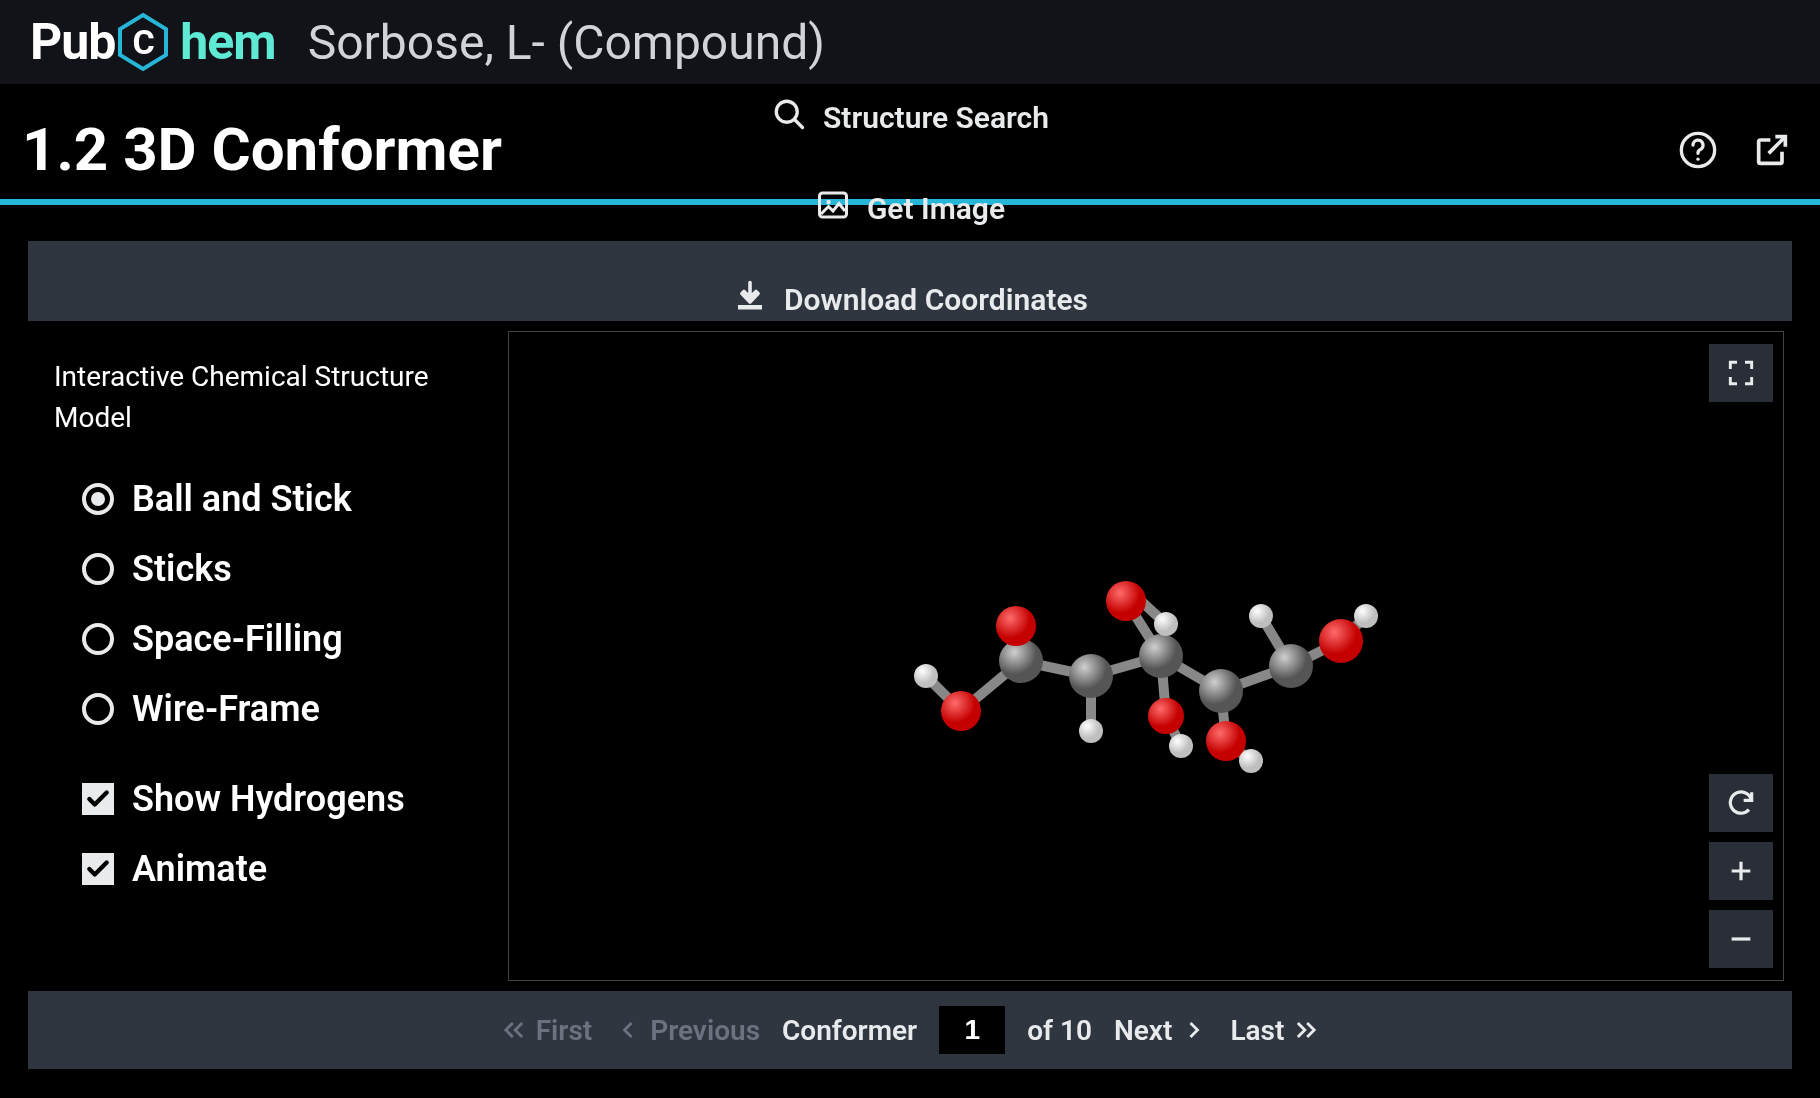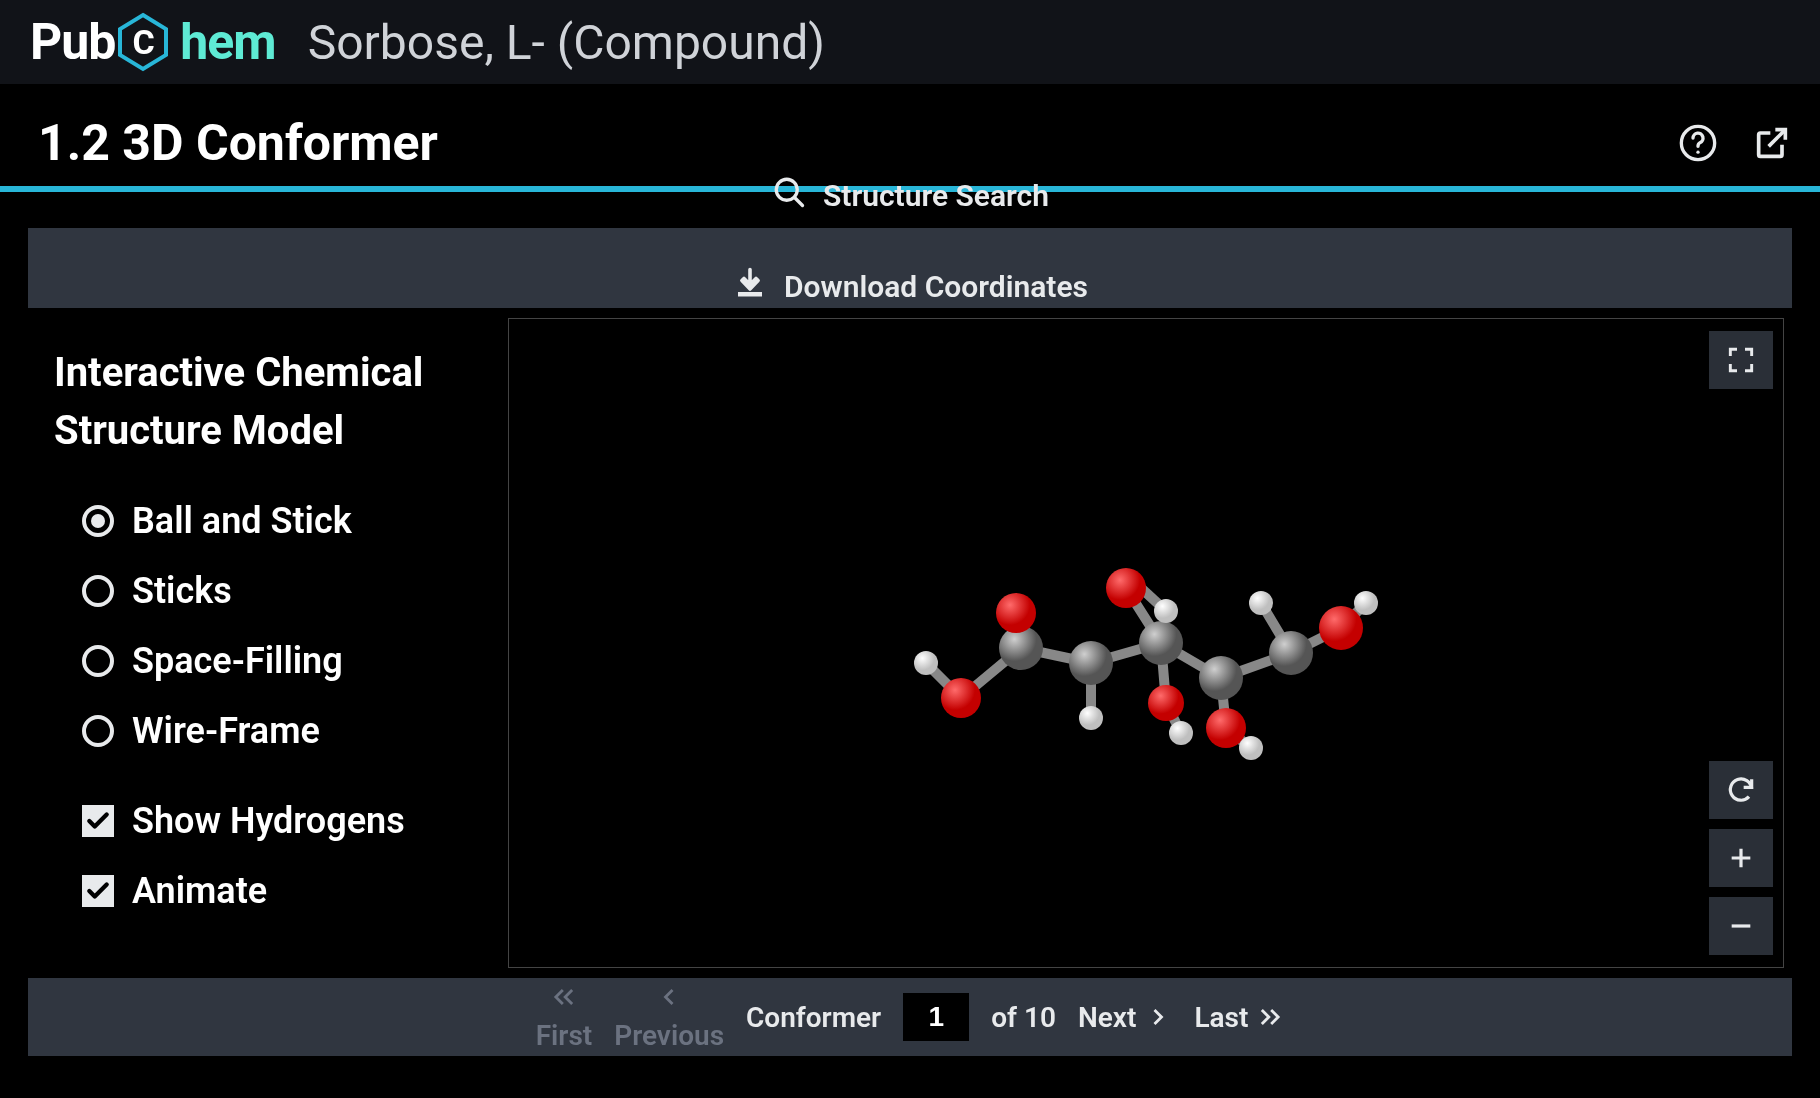--- a/index.html
+++ b/index.html
@@ -43,24 +43,23 @@
 
   
   .section-bar {
     display: flex;
     align-items: center;
     justify-content: space-between;
     padding: 30px 28px 14px 22px;
     border-bottom: 6px solid #28b6d8;
   }
   .section-title {
-    font-size: 50px;
+    font-size: 60px;
     font-weight: 700;
     color: #fff;
-    margin-left: 16px;
   }
   .section-actions {
     display: flex;
     gap: 34px;
     align-items: center;
   }
   .section-actions svg { width: 40px; height: 40px; display: block; }
 
   
   .panel-frame {
@@ -95,22 +94,22 @@
     height: 670px;
     position: relative;
   }
 
   .controls {
     width: 480px;
     padding: 36px 20px 0 26px;
     color: #fff;
   }
   .controls-title {
-    font-size: 40px;
-    font-weight: 700;
+    font-size: 28px;
+    font-weight: 400;
     line-height: 1.45;
     margin-bottom: 26px;
   }
   .radio-row, .check-row {
     display: flex;
     align-items: center;
     gap: 18px;
     font-size: 36px;
     font-weight: 600;
     padding: 14px 0 14px 28px;
@@ -167,21 +166,21 @@
     background: #303640;
     height: 78px;
     display: flex;
     align-items: center;
     justify-content: center;
     gap: 22px;
     font-size: 28px;
     font-weight: 600;
   }
   .pg { display: inline-flex; align-items: center; gap: 8px; }
-  .pg.disabled { color: #6b7280; cursor: default; flex-direction: column; }
+  .pg.disabled { color: #6b7280; cursor: default; }
   .pg.enabled  { color: #e8eaec; cursor: pointer; }
   .pg svg { width: 28px; height: 28px; }
   .conf-label { color: #e8eaec; }
   .conf-input {
     width: 66px; height: 48px; background: #000; color: #fff;
     border: none; font-size: 28px; text-align: center; font-weight: 600;
     padding: 0 6px;
   }
 </style>
 </head>
@@ -225,20 +224,30 @@
 
   <div class="toolbar">
     <div class="tool">
       <span>
         <svg viewBox="0 0 24 24" fill="none" stroke="#e8eaec" stroke-width="2.2">
           <circle cx="10.5" cy="10.5" r="7"></circle>
             <path d="m21 21-5-5" stroke-linecap="round"></path>
         </svg>
       </span>
       <span>Structure Search</span>
+    </div>
+    <div class="tool">
+      <span>
+        <svg viewBox="0 0 24 24" fill="none" stroke="#e8eaec" stroke-width="2">
+          <rect x="3" y="4" width="18" height="16" rx="2"></rect>
+          <circle cx="9" cy="10" r="1.5" fill="#e8eaec" stroke="none"></circle>
+          <path d="m4 18 5-5 3 3 4-5 4 5"></path>
+        </svg>
+      </span>
+      <span>Get Image</span>
     </div>
     <div class="tool">
       <span>
         <svg viewBox="0 0 24 24" fill="#e8eaec">
           <path d="M12 3v10l-4-4-1.4 1.4L12 16l5.4-5.6L16 9l-4 4V3h0z" fill="none" stroke="#e8eaec" stroke-width="2.4" stroke-linecap="round" stroke-linejoin="round"></path>
           <rect x="4" y="18" width="16" height="3"></rect>
         </svg>
       </span>
       <span>Download Coordinates</span>
     </div>

